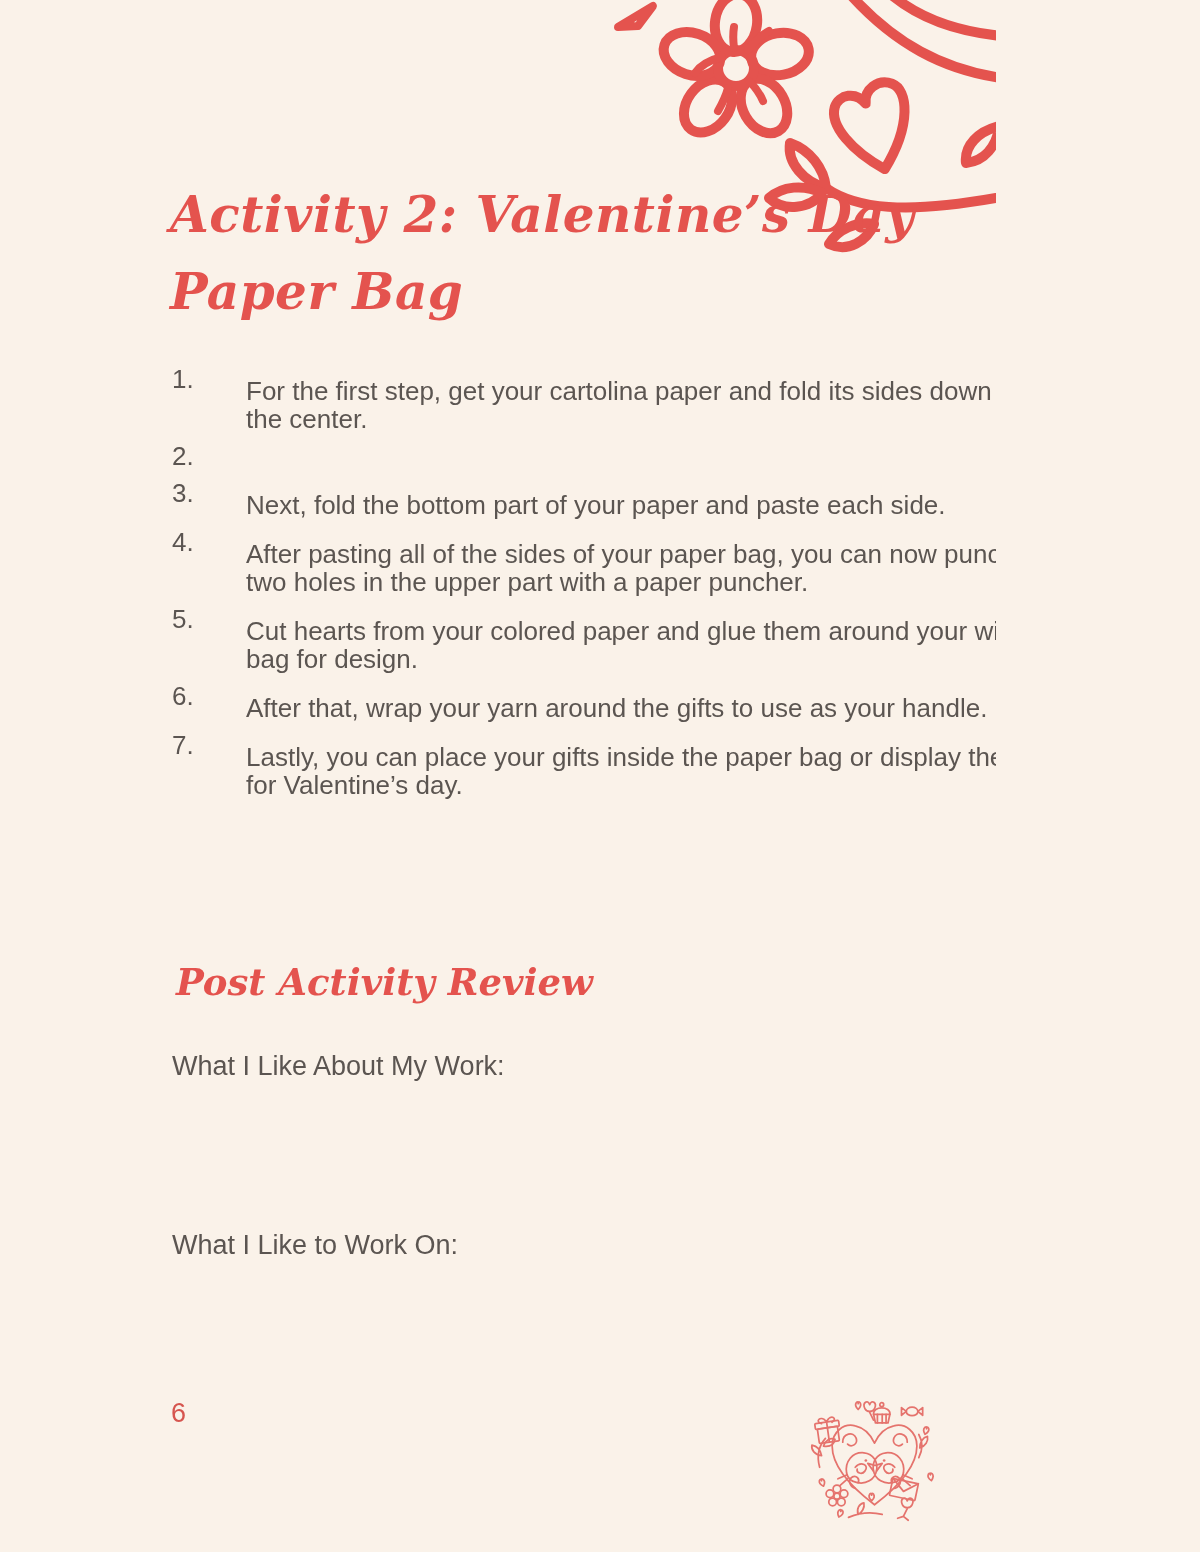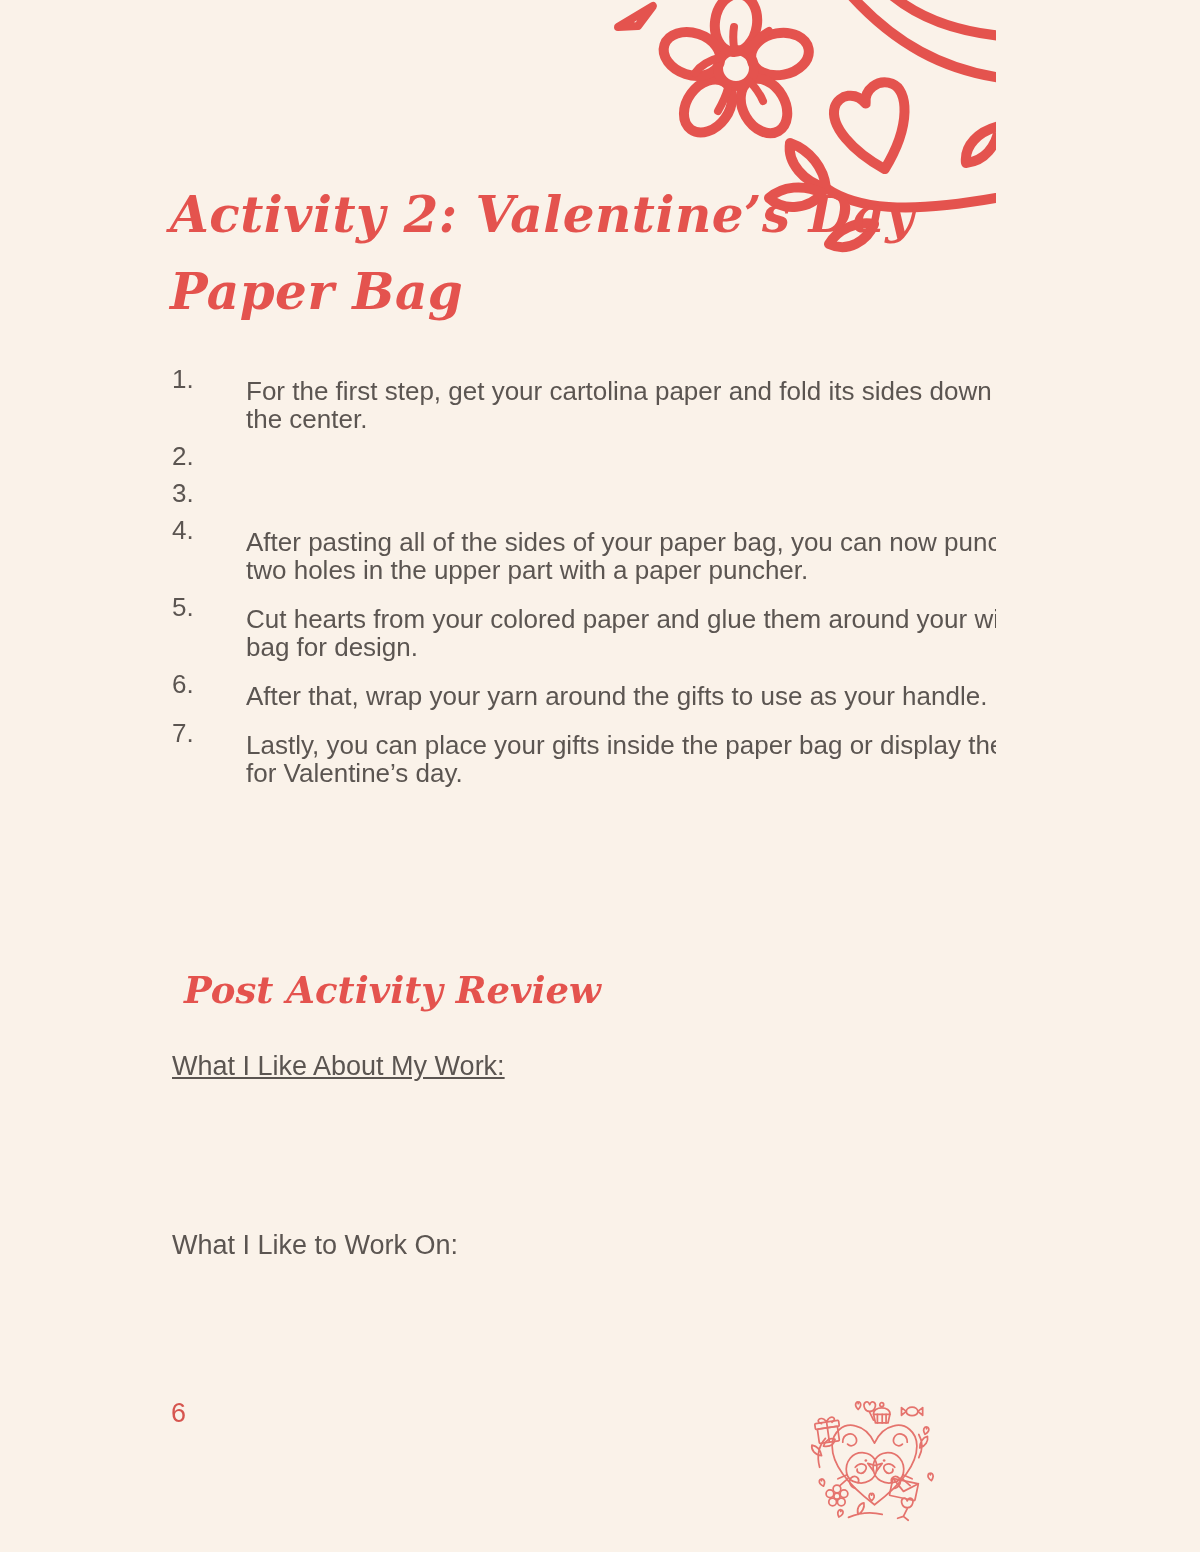--- a/index.html
+++ b/index.html
@@ -44,29 +44,29 @@
     line-height: 28px;
     color: #5B5551;
   }
   .num { flex: 0 0 74px; }
   .txt { max-width: 788px; margin-top: 12px; }
   .post-heading {
     position: absolute;
     left: 176px;
     top: 960px;
     font-size: 37px;
-    margin: 8px;
+    margin: 0;
   }
   .field-label {
     position: absolute;
     left: 172px;
     font-size: 27px;
     color: #5B5551;
   }
-  .label-like { top: 1051px; text-decoration: underline; }
+  .label-like { top: 1051px; }
   .label-need { top: 1230px; }
   .pagenum {
     position: absolute;
     left: 171px;
     top: 1398px;
     font-size: 27px;
     color: #D6554F;
   }
   .deco-top {
     position: absolute;
@@ -131,20 +131,21 @@
   <div class="instructions" role="list">
       <div class="item" role="listitem">
         <span class="num">1.</span>
         <span class="txt">For the first step, get your cartolina paper and fold its sides down to the center.</span>
       </div>
       <div class="item" role="listitem">
         <span class="num">2.</span>
       </div>
       <div class="item" role="listitem">
         <span class="num">3.</span>
+        <span class="txt">Next, fold the bottom part of your paper and paste each side.</span>
       </div>
       <div class="item" role="listitem">
         <span class="num">4.</span>
         <span class="txt">After pasting all of the sides of your paper bag, you can now punch two holes in the upper part with a paper puncher.</span>
       </div>
       <div class="item" role="listitem">
         <span class="num">5.</span>
         <span class="txt">Cut hearts from your colored paper and glue them around your with bag for design.</span>
       </div>
       <div class="item" role="listitem">

